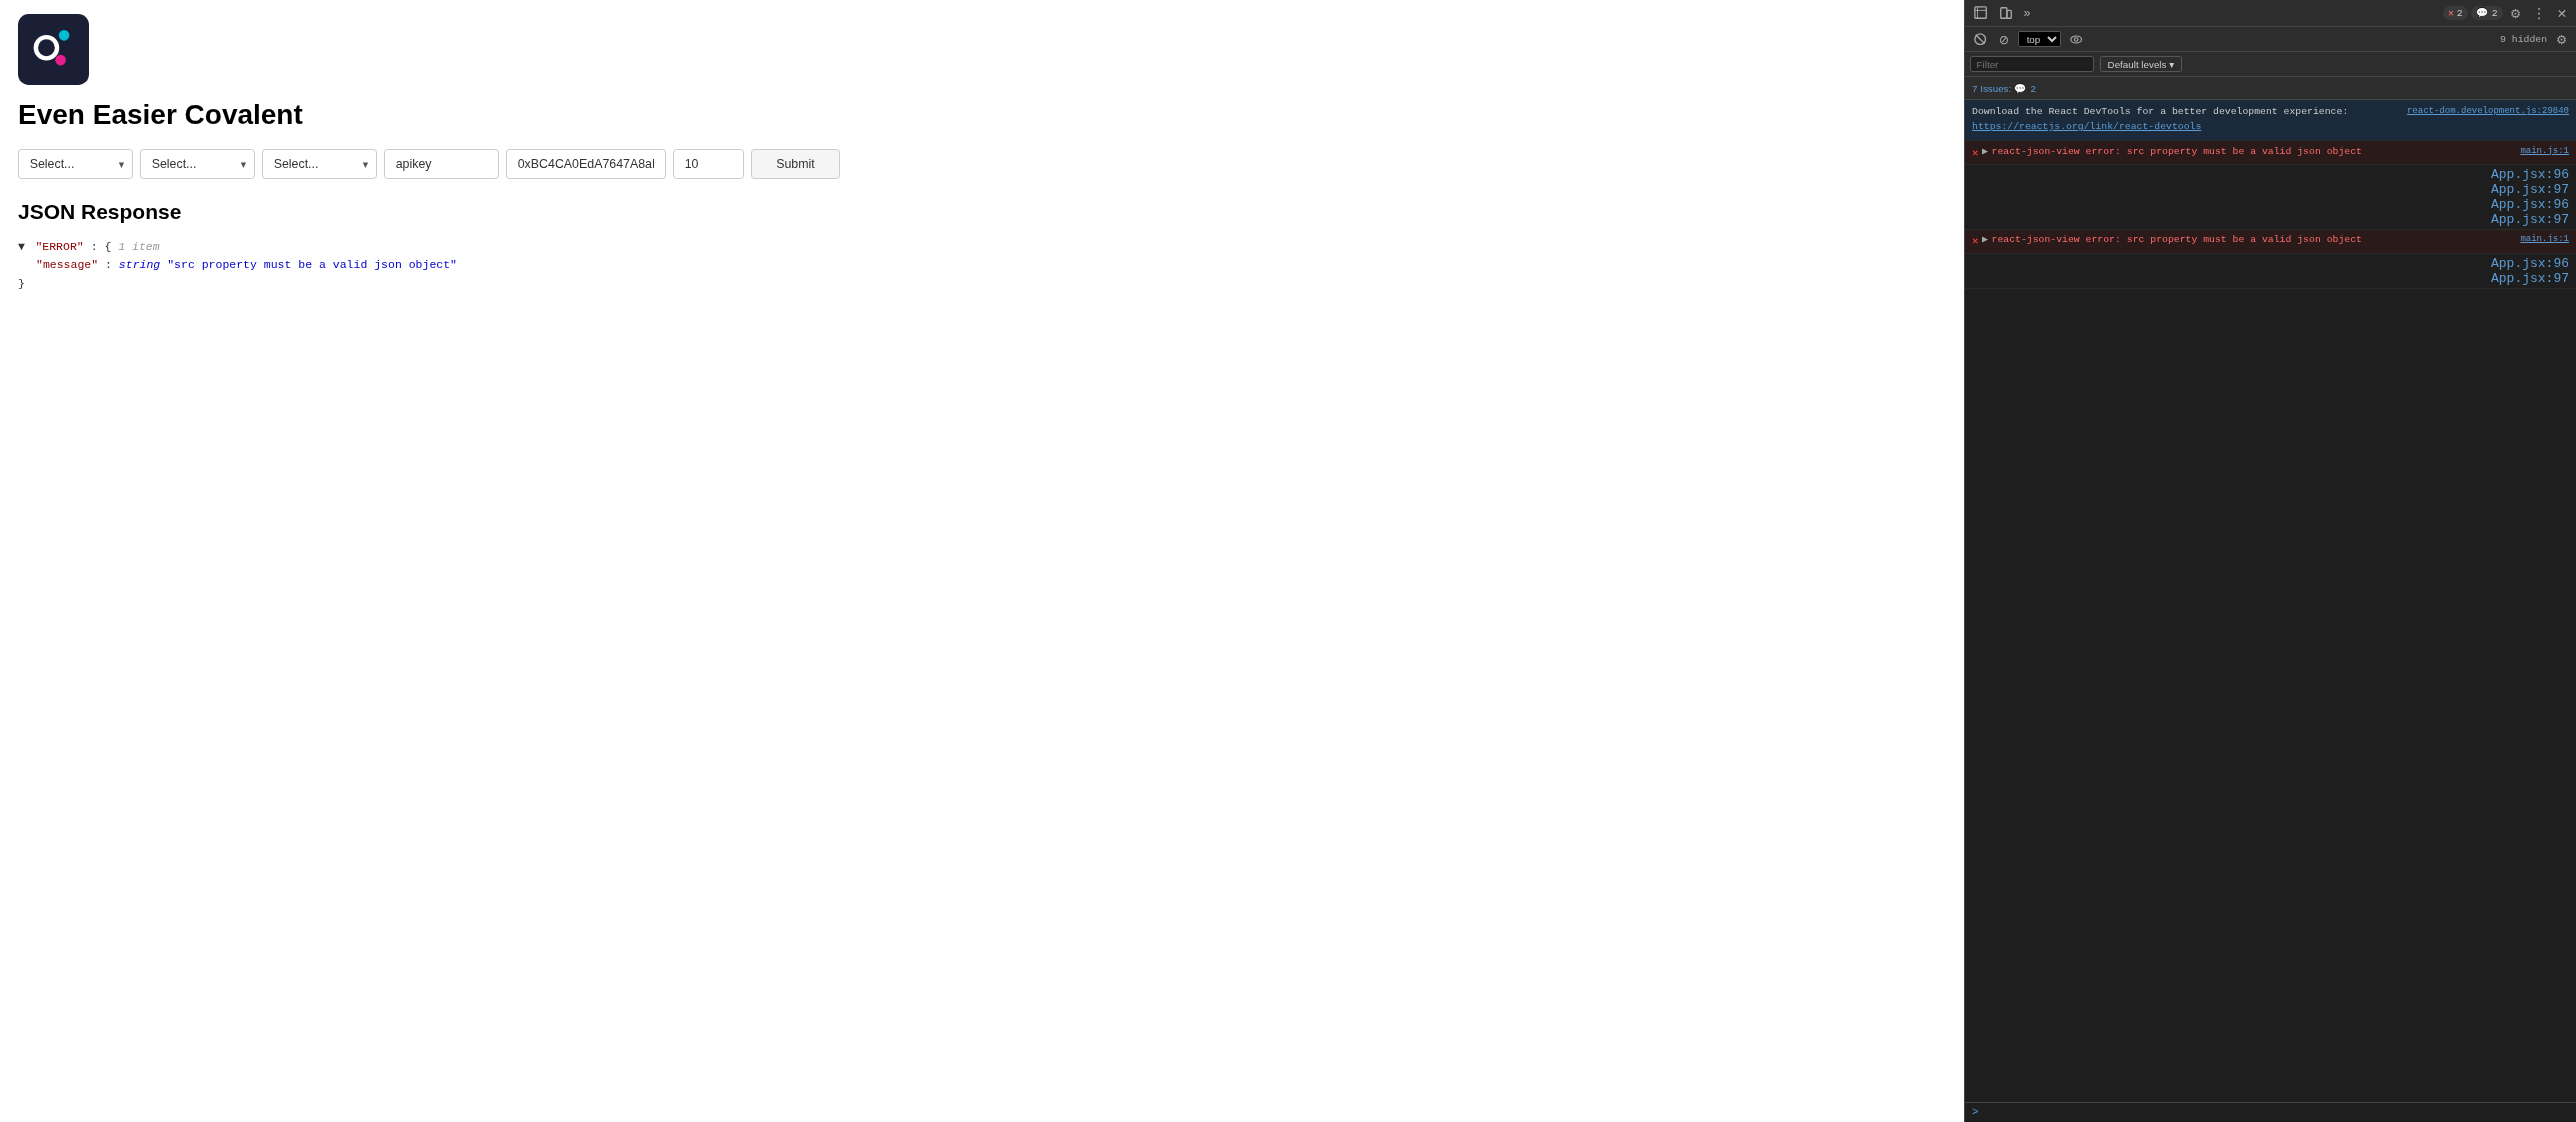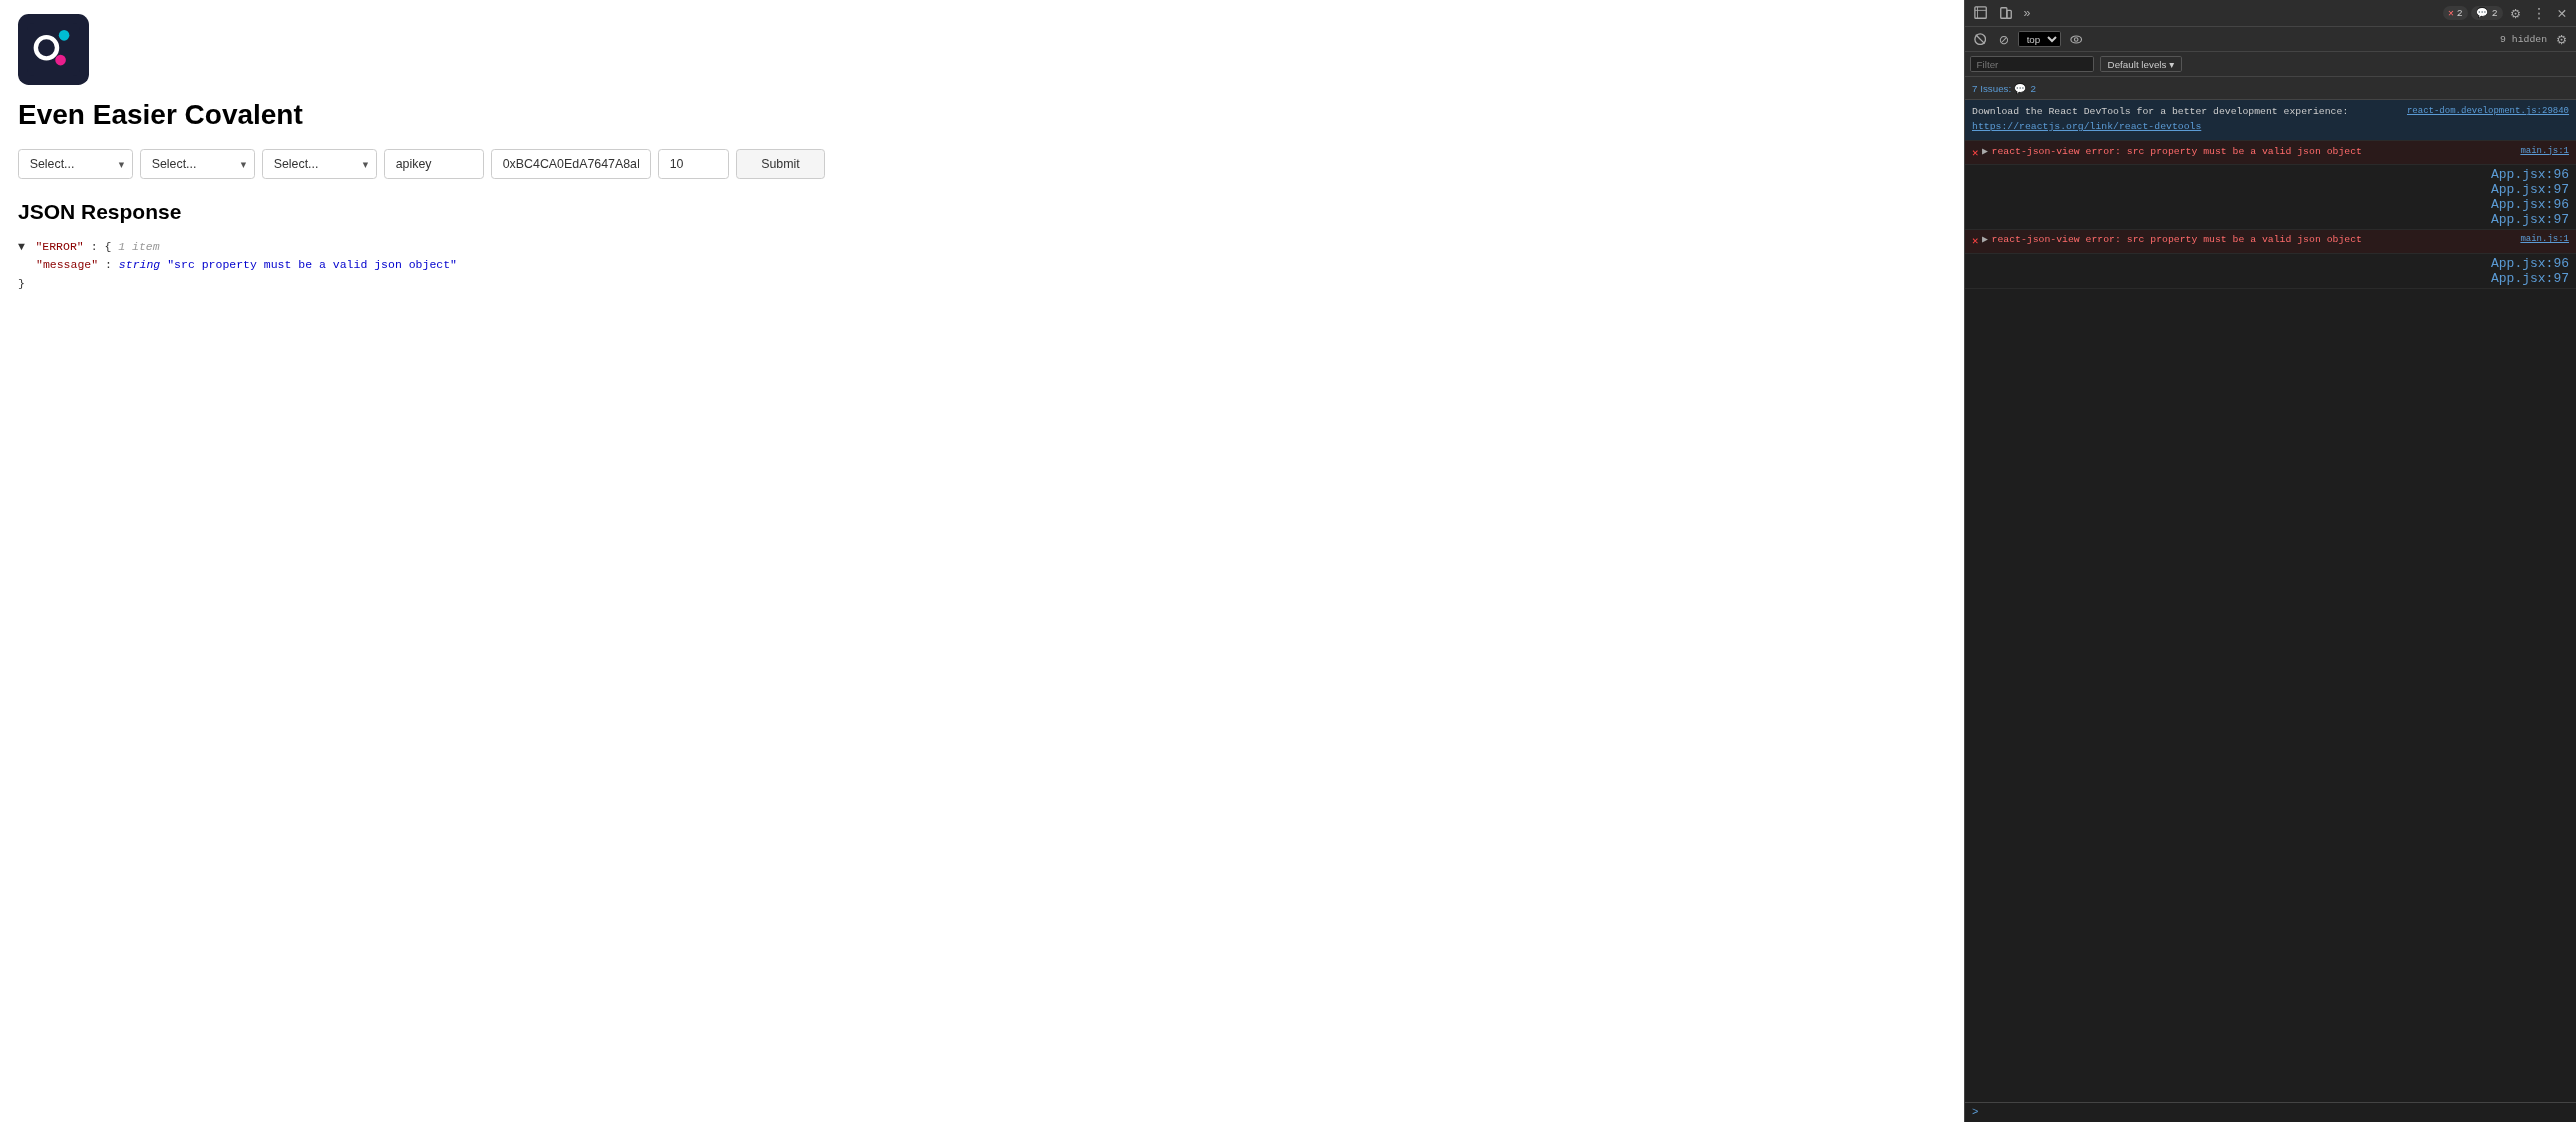--- a/index.html
+++ b/index.html
@@ -66,21 +66,21 @@
       font-size: 10.7px;
     }
 
     .text-input {
       border: 0.9px solid #ccc;
       border-radius: 3.6px;
       padding: 7px 10.7px;
       font-size: 12.4px;
       color: #333;
     }
-    .input-apikey { width: 100px; }
+    .input-apikey { width: 115px; }
     .input-address { width: 160px; }
     .input-number { width: 71px; }
 
     .submit-btn {
       background: #f5f5f5;
       border: 0.9px solid #ccc;
       border-radius: 3.6px;
       padding: 7px 21px;
       font-size: 12.4px;
       cursor: pointer;

